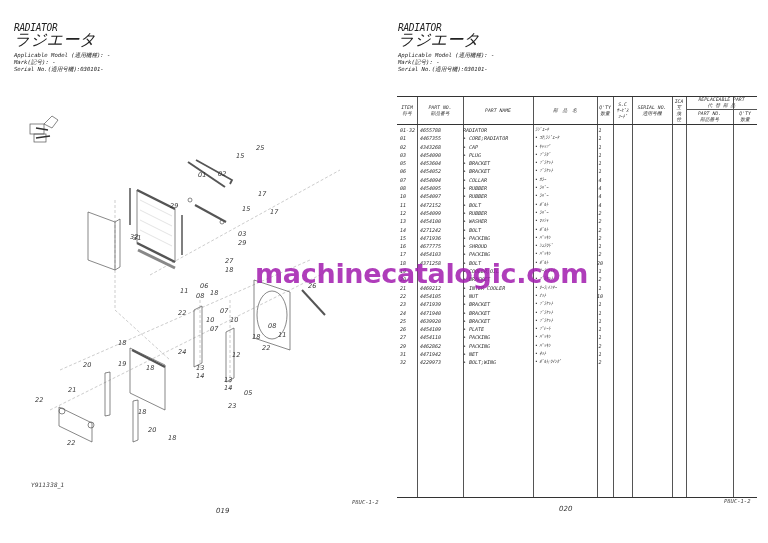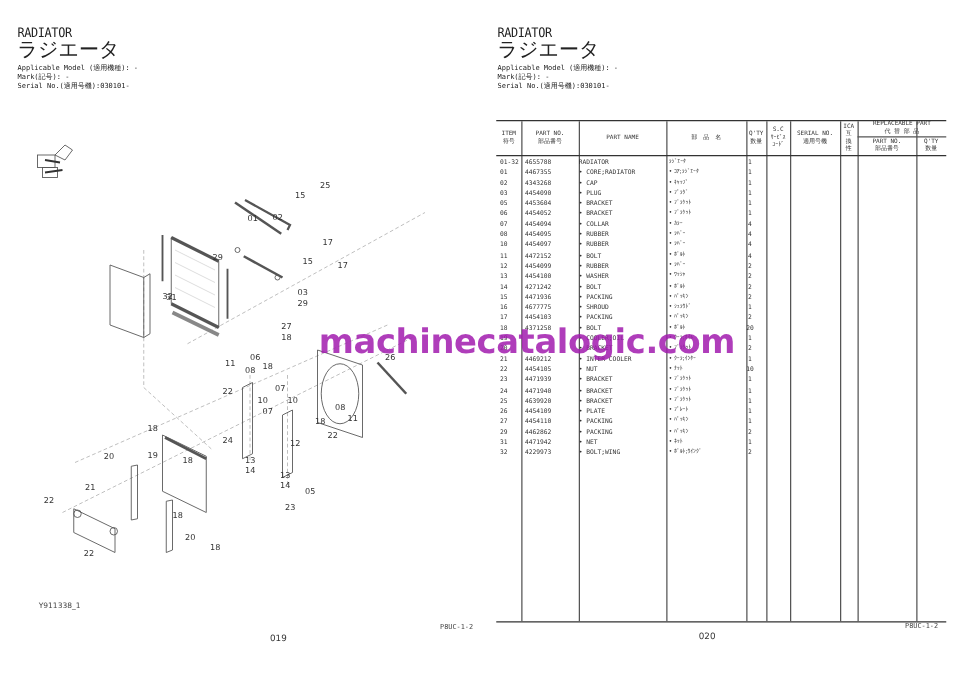--- a/index.html
+++ b/index.html
@@ -1,17 +1,17 @@
 <!DOCTYPE html>
 <html><head>
 <meta charset="utf-8">
 <style>
   html, body { margin:0; padding:0; background:#ffffff; }
   body { width:768px; height:543px; position:relative; overflow:hidden; font-family:"DejaVu Sans Mono", monospace; color:#222; }
-  .page { position:absolute; top:0; width:384px; height:543px; }
+  .page { position:absolute; top:0; width:384px; height:543px;font-style:italic; }
   .left { left:0; }
   .right { left:384px; }
   .hdr { position:absolute; left:14px; top:21px; }
   .title-en { font-size:9.5px; letter-spacing:-0.3px; line-height:11px; font-family:"DejaVu Sans Mono", monospace; transform:scaleY(1.1); transform-origin:left top; }
   .title-jp { font-size:16px; line-height:13px; margin-top:1px; font-family:"DejaVu Sans", sans-serif; }
   .meta { font-size:5.6px; line-height:7px; margin-top:6px; font-family:"DejaVu Sans Mono", monospace; }
   .diagram { position:absolute; left:20px; top:110px; width:330px; height:340px; }
   .fig-id { position:absolute; left:31px; top:481px; font-size:6px; font-family:"DejaVu Sans", sans-serif; color:#444; }
   .pcode { position:absolute; font-size:5.5px; font-family:"DejaVu Sans Mono", monospace; color:#444; }
   .pnum { position:absolute; font-size:7px; font-family:"DejaVu Sans", sans-serif; color:#333; }

